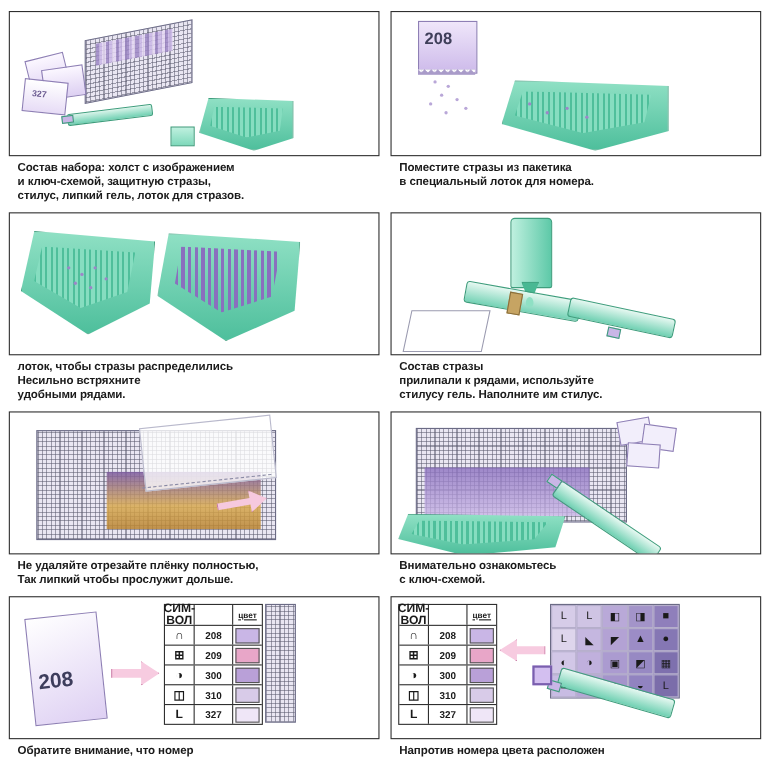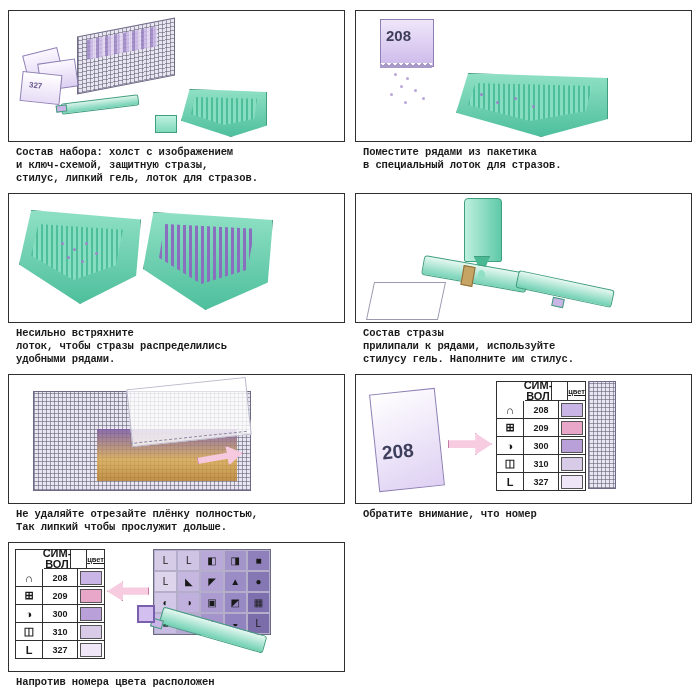--- a/index.html
+++ b/index.html
@@ -34,21 +34,21 @@
     overflow:hidden;
   }
   .panel.tall{height:128px;}
   .caption{
     font-size:10.5px;
     line-height:1.24;
     font-weight:bold;
     padding:4px 2px 6px 8px;
     letter-spacing:-0.1px;
   }
-  .caption span{display:block;font-family:Liberation Mono, monospace;}
+  .caption span{display:block;}
   .stripes{
     position:absolute;
     background:repeating-linear-gradient(90deg,#4fbf9b 0 2px,#86ddc0 2px 5px);
   }
   .canvas-grid{
     position:absolute;
     background:
       repeating-linear-gradient(0deg,rgba(90,90,110,.55) 0 1px,transparent 1px 4px),
       repeating-linear-gradient(90deg,rgba(90,90,110,.55) 0 1px,transparent 1px 4px),
       #e9e6f2;
@@ -100,21 +100,21 @@
   }
   .keytable .c-num{
     width:34px;border-right:1px solid #2f2f2f;
     display:flex;align-items:center;justify-content:center;
     font-size:9px;
   }
   .keytable .c-swatch{
     width:26px;
     display:flex;align-items:center;justify-content:center;text-decoration:underline;
   }
-  .keytable .head{height:18px;font-size:7.5px;margin-left:28px;}
+  .keytable .head{height:18px;font-size:7.5px;}
   .keytable .head .c-sym{flex-direction:column;line-height:1.05;}
   .sw{width:20px;height:12px;border:1px solid #555;}
 </style>
 </head>
 <body>
 
 <div class="sheet">
   <div class="grid">
 
     <div class="step">
@@ -159,43 +159,43 @@
         <div class="bead" style="left:48px;top:90px;"></div>
 
         <div style="position:absolute;left:100px;top:62px;width:150px;height:62px;background:linear-gradient(180deg,#8fe0c4,#4ebf9c);border:1px solid #3f9e7d;clip-path:polygon(8% 0,100% 8%,100% 72%,56% 100%,0 62%);"></div>
         <div class="stripes" style="left:112px;top:72px;width:124px;height:38px;clip-path:polygon(6% 0,100% 8%,95% 74%,50% 100%,0 58%);"></div>
         <div class="bead" style="left:124px;top:82px;background:#9d86c8;"></div>
         <div class="bead" style="left:140px;top:90px;background:#9d86c8;"></div>
         <div class="bead" style="left:158px;top:86px;background:#9d86c8;"></div>
         <div class="bead" style="left:176px;top:94px;background:#9d86c8;"></div>
       </div>
       <div class="caption">
-        <span>Поместите рядами из пакетика</span>
-        <span>в специальный лоток для стразов.</span>
+        <span>Поместите стразы из пакетика</span>
+        <span>в специальный лоток для номера.</span>
       </div>
     </div>
 
     <div class="step">
       <div class="panel tall">
 
         <div style="position:absolute;left:10px;top:16px;width:120px;height:92px;background:linear-gradient(180deg,#8fe0c4,#4ebf9c);border:1px solid #3f9e7d;clip-path:polygon(10% 0,100% 10%,96% 70%,50% 100%,0 58%);"></div>
         <div class="stripes" style="left:22px;top:30px;width:92px;height:56px;clip-path:polygon(8% 0,100% 10%,92% 74%,46% 100%,0 56%);"></div>
         <div class="bead" style="left:52px;top:48px;background:#9d86c8;"></div>
         <div class="bead" style="left:64px;top:54px;background:#9d86c8;"></div>
         <div class="bead" style="left:76px;top:48px;background:#9d86c8;"></div>
         <div class="bead" style="left:58px;top:62px;background:#9d86c8;"></div>
         <div class="bead" style="left:72px;top:66px;background:#9d86c8;"></div>
         <div class="bead" style="left:86px;top:58px;background:#9d86c8;"></div>
 
         <div style="position:absolute;left:134px;top:18px;width:128px;height:96px;background:linear-gradient(180deg,#8fe0c4,#4ebf9c);border:1px solid #3f9e7d;clip-path:polygon(8% 0,100% 8%,96% 72%,48% 100%,0 58%);"></div>
         <div style="position:absolute;left:150px;top:30px;width:96px;height:60px;background:repeating-linear-gradient(90deg,#8a6fbe 0 3px,transparent 3px 6px);clip-path:polygon(6% 0,100% 8%,92% 76%,44% 100%,0 56%);"></div>
       </div>
       <div class="caption">
+        <span>лоток, чтобы стразы распределились</span>
         <span>Несильно встряхните</span>
-        <span>лоток, чтобы стразы распределились</span>
         <span>удобными рядами.</span>
       </div>
     </div>
 
     <div class="step">
       <div class="panel tall">
 
         <div style="position:absolute;left:108px;top:4px;width:36px;height:62px;background:linear-gradient(90deg,#bff0df,#5ec9a8);border:1px solid #3f9e7d;border-radius:4px 4px 2px 2px;"></div>
         <div style="position:absolute;left:118px;top:62px;width:14px;height:14px;background:#49b893;border:1px solid #3f9e7d;clip-path:polygon(0 0,100% 0,62% 100%,38% 100%);"></div>
 
@@ -223,20 +223,40 @@
         <div style="position:absolute;left:120px;top:8px;width:118px;height:56px;background:rgba(255,255,255,.78);border:1px solid #b9b9cc;transform:rotate(-6deg);"></div>
         <div style="position:absolute;left:120px;top:62px;width:118px;height:0;border-top:1px dashed #8a8aa5;transform:rotate(-6deg);"></div>
         <div style="position:absolute;left:188px;top:72px;width:44px;height:18px;background:#f6c9de;border:1px solid #c77ba4;clip-path:polygon(0 35%,66% 35%,66% 0,100% 50%,66% 100%,66% 65%,0 65%);transform:rotate(-10deg);"></div>
       </div>
       <div class="caption">
         <span>Не удаляйте отрезайте плёнку полностью,</span>
         <span>Так липкий чтобы прослужит дольше.</span>
       </div>
     </div>
 
+    <div class="step">
+      <div class="panel tall">
+        <div class="canvas-grid" style="left:22px;top:14px;width:190px;height:84px;border:1px solid #6b6b85;"></div>
+        <div style="position:absolute;left:30px;top:50px;width:150px;height:44px;background:linear-gradient(180deg,#8a6fbe,#c9b6e6);opacity:.8;"></div>
+
+        <div class="pkt" style="left:206px;top:6px;width:28px;height:20px;transform:rotate(-10deg);"></div>
+        <div class="pkt" style="left:228px;top:12px;width:28px;height:20px;transform:rotate(8deg);"></div>
+        <div class="pkt" style="left:214px;top:28px;width:28px;height:20px;transform:rotate(4deg);"></div>
+
+        <div style="position:absolute;left:150px;top:60px;width:108px;height:15px;background:linear-gradient(180deg,#e6f8f1,#6fd0b2);border:1px solid #3f9e7d;border-radius:3px;transform:rotate(34deg);transform-origin:left center;"></div>
+        <div style="position:absolute;left:142px;top:58px;width:10px;height:7px;background:#c9b6e6;border:1px solid #3f9e7d;transform:rotate(34deg);"></div>
+
+        <div style="position:absolute;left:6px;top:92px;width:150px;height:36px;background:linear-gradient(180deg,#8fe0c4,#4ebf9c);border:1px solid #3f9e7d;clip-path:polygon(6% 0,100% 6%,94% 80%,40% 100%,0 60%);"></div>
+        <div class="stripes" style="left:18px;top:98px;width:124px;height:22px;clip-path:polygon(6% 0,100% 8%,90% 78%,38% 100%,0 56%);"></div>
+      </div>
+      <div class="caption">
+        <span>Внимательно ознакомьтесь</span>
+        <span>с ключ-схемой.</span>
+      </div>
+    </div>
 
     <div class="step">
       <div class="panel tall">
 
         <div class="pkt" style="left:18px;top:16px;width:64px;height:96px;background:linear-gradient(160deg,#ffffff,#ded0f3);transform:rotate(-6deg);"></div>
         <div style="position:absolute;left:26px;top:66px;font-size:19px;font-weight:bold;color:#3d3d5c;transform:rotate(-6deg);">208</div>
 
         <div style="position:absolute;left:92px;top:58px;width:42px;height:20px;background:#f7cbe0;border:1px solid #c77ba4;clip-path:polygon(0 32%,62% 32%,62% 0,100% 50%,62% 100%,62% 68%,0 68%);"></div>
 
         <div class="keytable" style="left:140px;top:6px;width:88px;">

